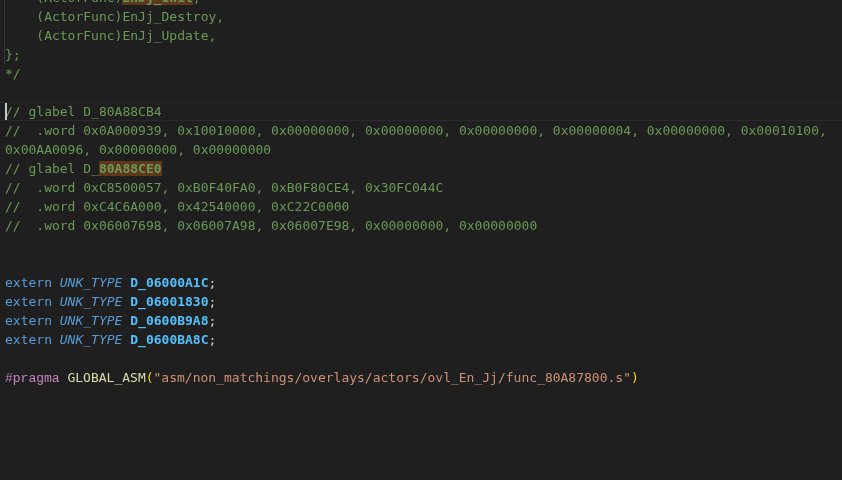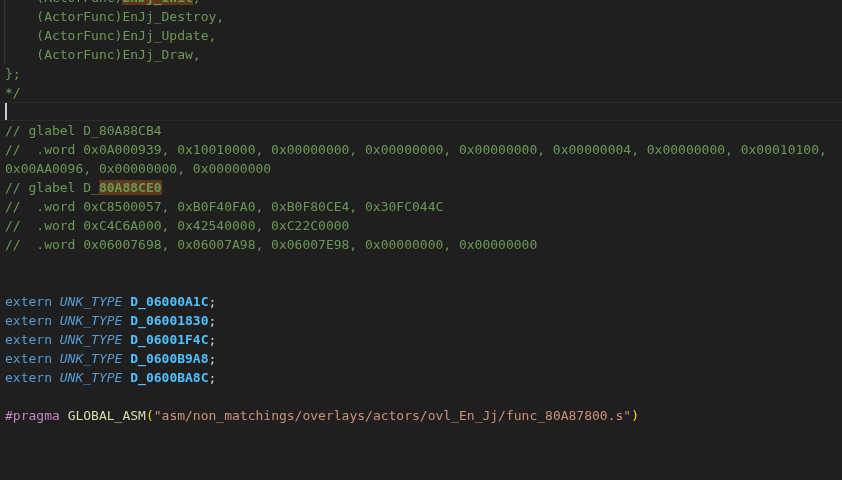--- a/index.html
+++ b/index.html
@@ -49,52 +49,50 @@
   }
   .line {
     height: 19px;
     white-space: pre;
   }
   .tok-comment { color: var(--comment, #6A9955); }
   .tok-keyword { color: var(--keyword, #569CD6); }
   .tok-type    { color: var(--type, #569CD6); font-style: italic; }
   .tok-global  { color: var(--global-var, #4FC1FF); font-weight: bold; }
   .tok-punct   { color: var(--punctuation, #D4D4D4); }
-  .tok-pragma  { color: var(--pragma-keyword, #C586C0); }
+  .tok-pragma  { color: var(--pragma-keyword, #C586C0); font-family: Liberation Mono, monospace; }
   .tok-func    { color: var(--macro-function, #DCDCAA); }
   .tok-bracket { color: var(--bracket, #FFD700); }
   .tok-string  { color: var(--string, #CE9178); }
   .match       { background: var(--match-highlight-bg, #5D381C); font-weight: bold; }
 </style>
 </head>
 <body>
 
 <div class="editor">
   <div class="indent-guide"></div>
   <div class="current-line" id="current-line" style="top: 102px;"></div>
   <div class="lines" id="lines">
       <div class="line"><span class="tok-comment">    (ActorFunc)</span><span class="tok-comment match">EnJj_Init</span><span class="tok-comment">,</span></div>
       <div class="line"><span class="tok-comment">    (ActorFunc)EnJj_Destroy,</span></div>
       <div class="line"><span class="tok-comment">    (ActorFunc)EnJj_Update,</span></div>
-      <div class="line"><span class="tok-comment">    (ActorFunc)EnJj_Draw,</span></div>
       <div class="line"><span class="tok-comment">};</span></div>
       <div class="line"><span class="tok-comment">*/</span></div>
       <div class="line"></div>
       <div class="line"><span class="tok-comment">// glabel D_80A88CB4</span></div>
       <div class="line"><span class="tok-comment">//  .word 0x0A000939, 0x10010000, 0x00000000, 0x00000000, 0x00000000, 0x00000004, 0x00000000, 0x00010100,</span></div>
       <div class="line"><span class="tok-comment">0x00AA0096, 0x00000000, 0x00000000</span></div>
       <div class="line"><span class="tok-comment">// glabel D_</span><span class="tok-comment match">80A88CE0</span></div>
       <div class="line"><span class="tok-comment">//  .word 0xC8500057, 0xB0F40FA0, 0xB0F80CE4, 0x30FC044C</span></div>
       <div class="line"><span class="tok-comment">//  .word 0xC4C6A000, 0x42540000, 0xC22C0000</span></div>
       <div class="line"><span class="tok-comment">//  .word 0x06007698, 0x06007A98, 0x06007E98, 0x00000000, 0x00000000</span></div>
       <div class="line"></div>
       <div class="line"></div>
       <div class="line"><span class="tok-keyword">extern</span><span class="tok-punct"> </span><span class="tok-type">UNK_TYPE</span><span class="tok-punct"> </span><span class="tok-global">D_06000A1C</span><span class="tok-punct">;</span></div>
       <div class="line"><span class="tok-keyword">extern</span><span class="tok-punct"> </span><span class="tok-type">UNK_TYPE</span><span class="tok-punct"> </span><span class="tok-global">D_06001830</span><span class="tok-punct">;</span></div>
-      <div class="line"><span class="tok-keyword">extern</span><span class="tok-punct"> </span><span class="tok-type">UNK_TYPE</span><span class="tok-punct"> </span><span class="tok-global">D_06001F4C</span><span class="tok-punct">;</span></div>
       <div class="line"><span class="tok-keyword">extern</span><span class="tok-punct"> </span><span class="tok-type">UNK_TYPE</span><span class="tok-punct"> </span><span class="tok-global">D_0600B9A8</span><span class="tok-punct">;</span></div>
       <div class="line"><span class="tok-keyword">extern</span><span class="tok-punct"> </span><span class="tok-type">UNK_TYPE</span><span class="tok-punct"> </span><span class="tok-global">D_0600BA8C</span><span class="tok-punct">;</span></div>
       <div class="line"></div>
       <div class="line"><span class="tok-pragma">#pragma</span><span class="tok-punct"> </span><span class="tok-func">GLOBAL_ASM</span><span class="tok-bracket">(</span><span class="tok-string">"asm/non_matchings/overlays/actors/ovl_En_Jj/func_80A87800.s"</span><span class="tok-bracket">)</span></div>
       <div class="line"></div>
     </div>
   <div class="caret" id="caret" style="top: 103px; left: 5px;"></div>
 </div>
 
 </body></html>

